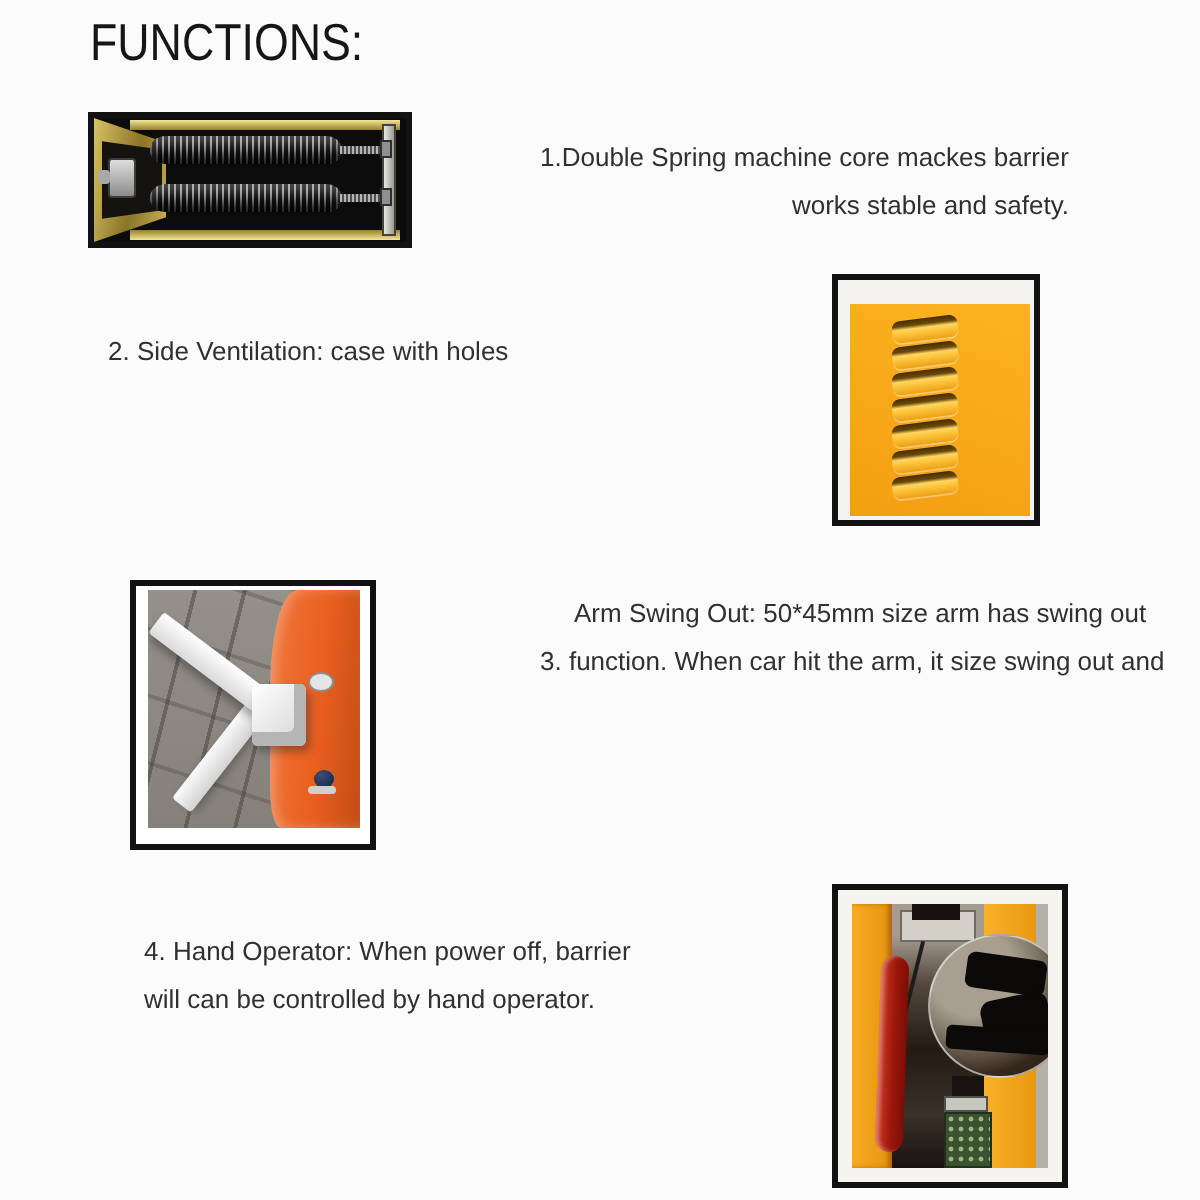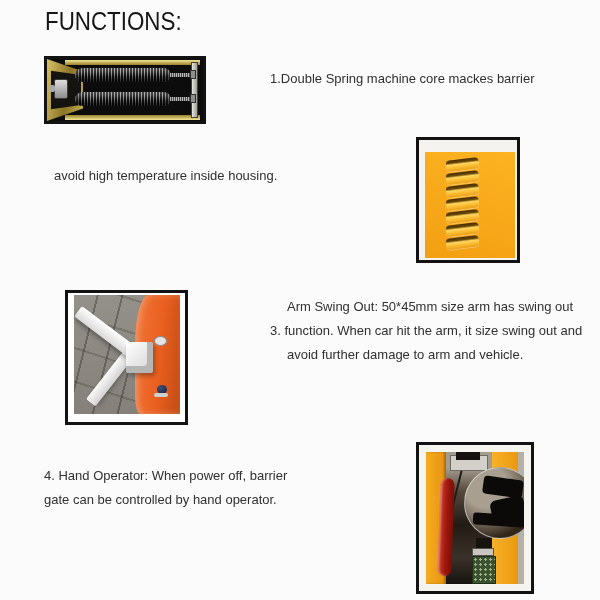--- a/index.html
+++ b/index.html
@@ -135,24 +135,25 @@
     <div class="rod r1"></div>
     <div class="rod r2"></div>
     <div class="nut n1"></div>
     <div class="nut n2"></div>
     <div class="pivot-block"></div>
     <div class="pivot-pin"></div>
   </div>
 </div>
 <div class="abs feat-text" style="left:270px; top:67px;text-align:right;">
   <span class="ln">1.Double Spring machine core mackes barrier</span>
+  <span class="ln">works stable and safety.</span>
 </div>
 
 <div class="abs feat-text" style="left:54px; top:164px;">
-  <span class="ln">avoid high temperature inside housing.</span>
+  <span class="ln">2. Side Ventilation: case with holes</span>
 </div>
 <div class="abs frame img2">
   <div class="img2-inner">
     <div class="vent-panel">
       <div class="louver lv1"></div>
       <div class="louver lv2"></div>
       <div class="louver lv3"></div>
       <div class="louver lv4"></div>
       <div class="louver lv5"></div>
       <div class="louver lv6"></div>
@@ -169,26 +170,25 @@
     <div class="arm-a"></div>
     <div class="bracket"></div>
     <div class="pivot-bolt"></div>
     <div class="knob"></div>
     <div class="washer"></div>
   </div>
 </div>
 <div class="abs feat-text feat3" style="left:270px; top:295px;">
   <span class="ln ind">Arm Swing Out: 50*45mm size arm has swing out</span>
   <span class="ln numline"><span>3.</span>&nbsp;<span>function. When car hit the arm, it size swing out and</span></span>
-  <span class="ln ind">avoid further damage to arm and vehicle.</span>
-</div>
-
-<div class="abs feat-text" style="left:44px; top:464px;">
+</div>
+
+<div class="abs feat-text" style="left:72px; top:464px;">
   <span class="ln">4. Hand Operator: When power off, barrier</span>
-  <span class="ln">gate can be controlled by hand operator.</span>
+  <span class="ln">will can be controlled by hand operator.</span>
 </div>
 <div class="abs frame img4">
   <div class="img4-inner">
     <div class="y-left"></div>
     <div class="cavity"></div>
     <div class="y-right"></div>
     <div class="top-block"></div>
     <div class="top-motor"></div>
     <div class="wire"></div>
     <div class="red-bar"></div>

